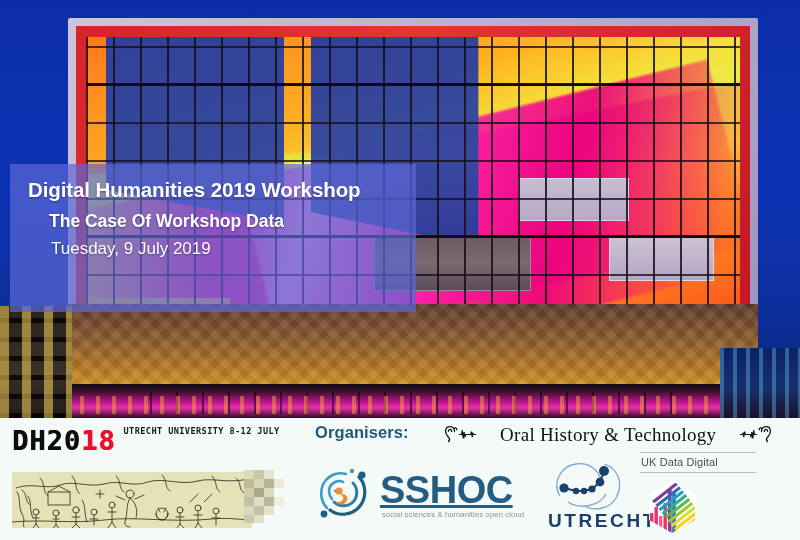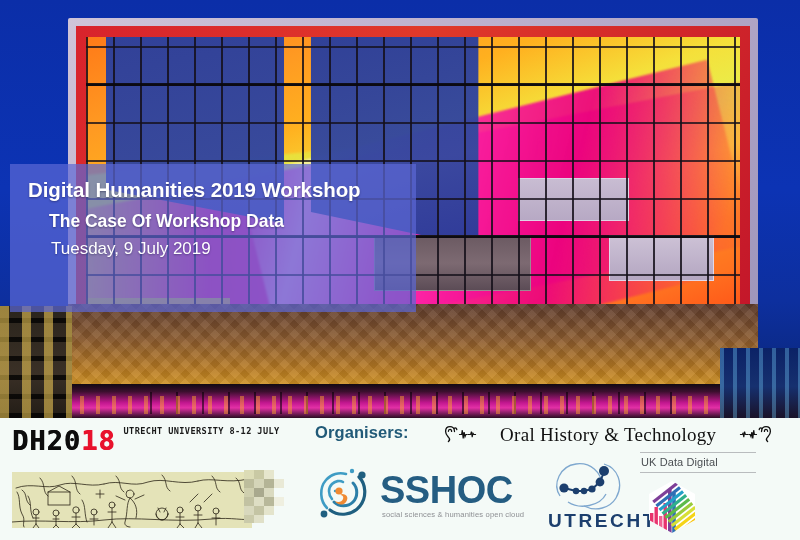--- a/index.html
+++ b/index.html
@@ -279,21 +279,21 @@
 
   
   .sshoc {
     position: absolute; left: 312px; top: 464px;
     display: flex; align-items: center; gap: 6px;
   }
   .sshoc-mark { width: 62px; height: 62px; }
   .sshoc-txt { display: flex; flex-direction: column; }
   .sshoc-word {
     font-size: 38px; font-weight: bold; color: #255d82;
-    letter-spacing: -0.5px; line-height: 38px;
+    letter-spacing: -0.5px; line-height: 38px; text-decoration: underline;
   }
   .sshoc-tag {
     font-size: 7.6px; color: #8d8f93; letter-spacing: 0.15px;
     margin-top: 1px; margin-left: 2px;
   }
 
   
   .clarin {
     position: absolute; left: 546px; top: 458px;
     width: 104px; height: 72px;

